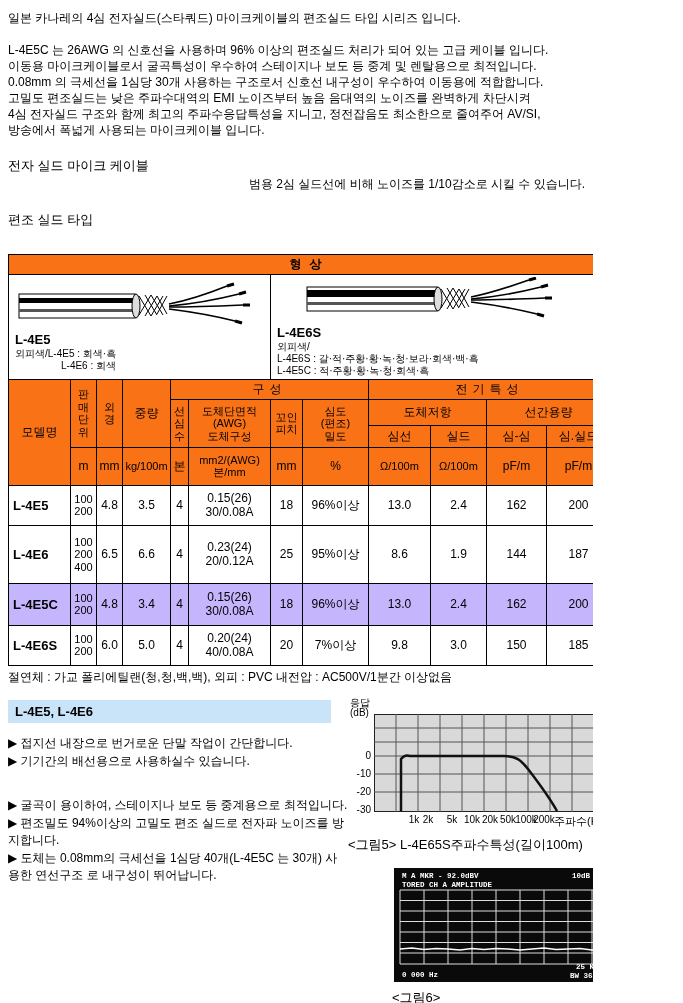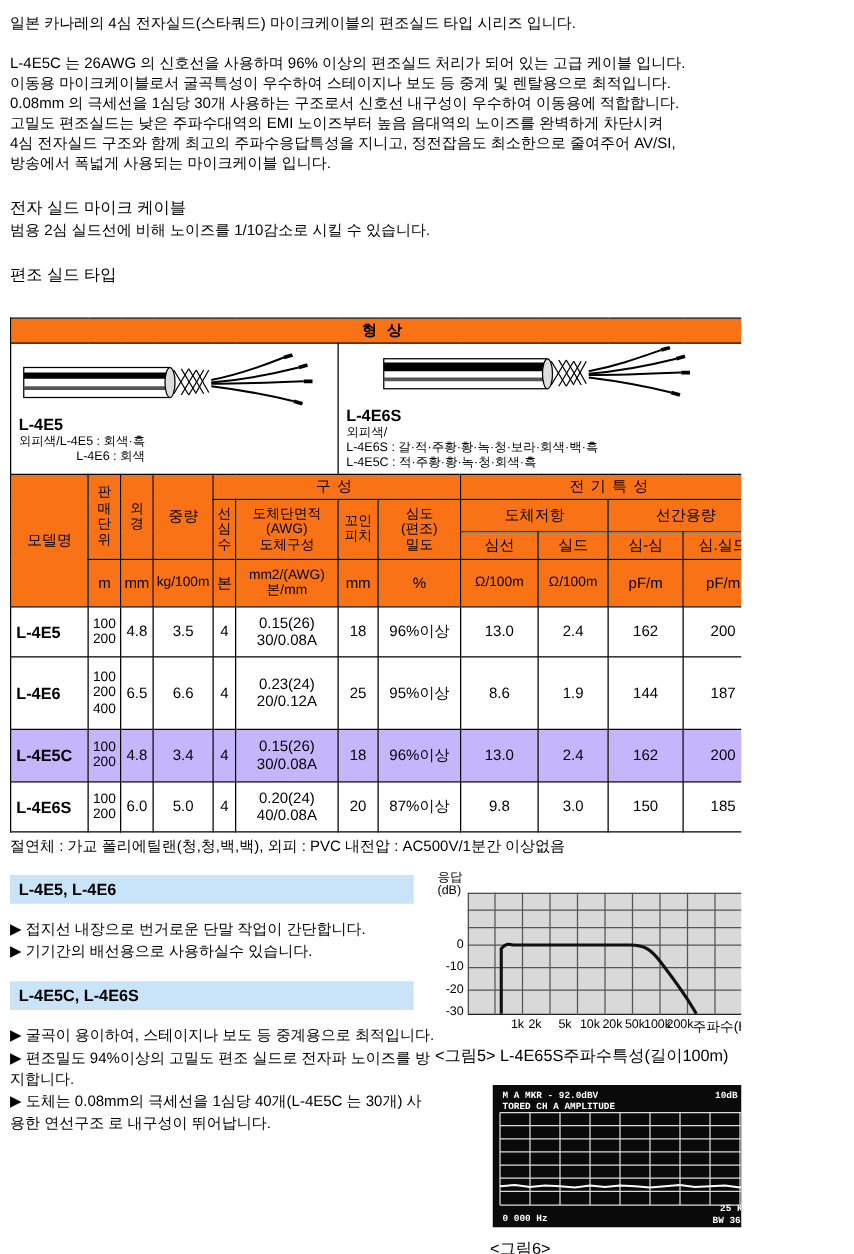--- a/index.html
+++ b/index.html
@@ -5,21 +5,21 @@
   html,body{margin:0;padding:0;background:#fff;}
   .page{
     width:593px;height:1003px;overflow:hidden;position:relative;
     font-family:"Liberation Sans","DejaVu Sans",sans-serif;
     color:#000;box-sizing:border-box;padding:8px;
   }
   .pre{white-space:pre-line;}
   .intro1{margin:2px 0 0;font-size:12px;line-height:16px;}
   .intro2{margin:16px 0 0;font-size:12px;line-height:16px;}
   h3.doc-heading{margin:20px 0 2px;font-size:13px;line-height:16px;font-weight:normal;}
-  .sub-desc{margin:0;font-size:12px;line-height:16px;}
+  .sub-desc{margin:0;font-size:12px;line-height:16px;text-align:right;}
   
   table.spec{border-collapse:collapse;width:602px;table-layout:fixed;font-size:12px;margin-top:26px;}
   .spec th,.spec td{border:1px solid #000;text-align:center;vertical-align:middle;padding:1px 2px;line-height:1.2;overflow:hidden;font-weight:normal;}
   .spec .head{background:#f97316;}
   .spec .ls{letter-spacing:8px;font-weight:bold;}
   .spec .ls2{letter-spacing:5px;}
   .spec tr.r-shape{height:20px;}
   .spec tr.r-img{height:96px;}
   .spec tr.r-h1{height:20px;}
   .spec tr.r-h2{height:26px;}
@@ -265,40 +265,39 @@
     <tr class="r-d4">
       <td class="model">L-4E6S</td>
       <td class="pre small">100
 200</td>
       <td>6.0</td>
       <td>5.0</td>
       <td>4</td>
       <td class="pre">0.20(24)
 40/0.08A</td>
       <td>20</td>
-      <td>87%이상</td>
+      <td>7%이상</td>
       <td>9.8</td>
       <td>3.0</td>
       <td>150</td>
       <td>185</td>
     </tr>
   </tbody>
     </table>
 
   <p class="footnote">절연체 : 가교 폴리에틸랜(청,청,백,백), 외피 : PVC 내전압 : AC500V/1분간 이상없음</p>
 
   <div class="bottom">
     <div class="col-left">
       <div class="feature-header">L-4E5, L-4E6</div>
       <div class="bullets">
         <div class="bullet">▶ 접지선 내장으로 번거로운 단말 작업이 간단합니다.</div>
         <div class="bullet">▶ 기기간의 배선용으로 사용하실수 있습니다.</div>
       </div>
       <div class="gap"></div>
-      <div class="feature-header">L-4E5C, L-4E6S</div>
       <div class="bullets">
         <div class="bullet">▶ 굴곡이 용이하여, 스테이지나 보도 등 중계용으로 최적입니다.</div>
         <div class="bullet">▶ 편조밀도 94%이상의 고밀도 편조 실드로 전자파 노이즈를 방지합니다.</div>
         <div class="bullet">▶ 도체는 0.08mm의 극세선을 1심당 40개(L-4E5C 는 30개) 사용한 연선구조 로 내구성이 뛰어납니다.</div>
       </div>
     </div>
 
     <div class="col-right">
       <div class="chart">
         <div class="y-axis-label pre">응답

